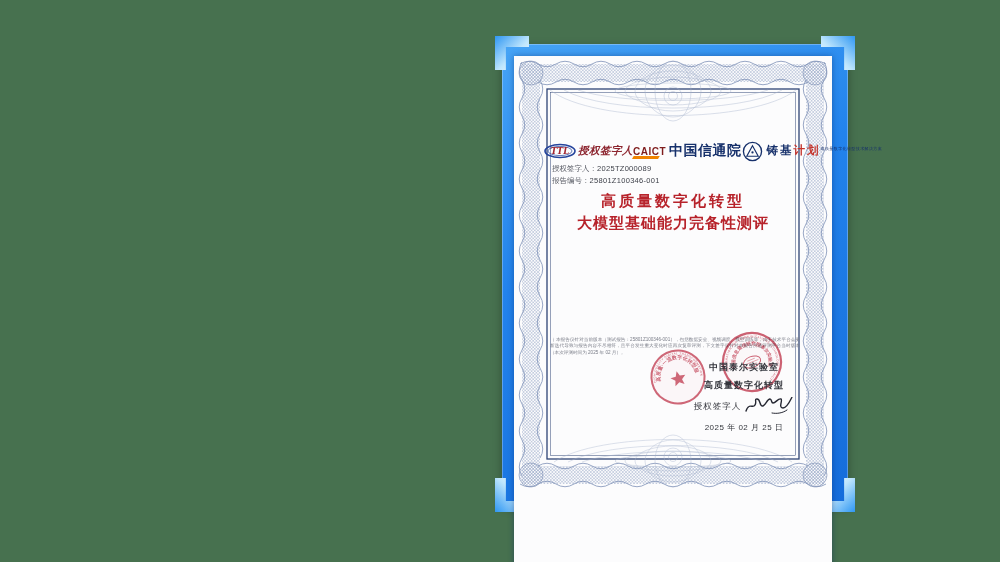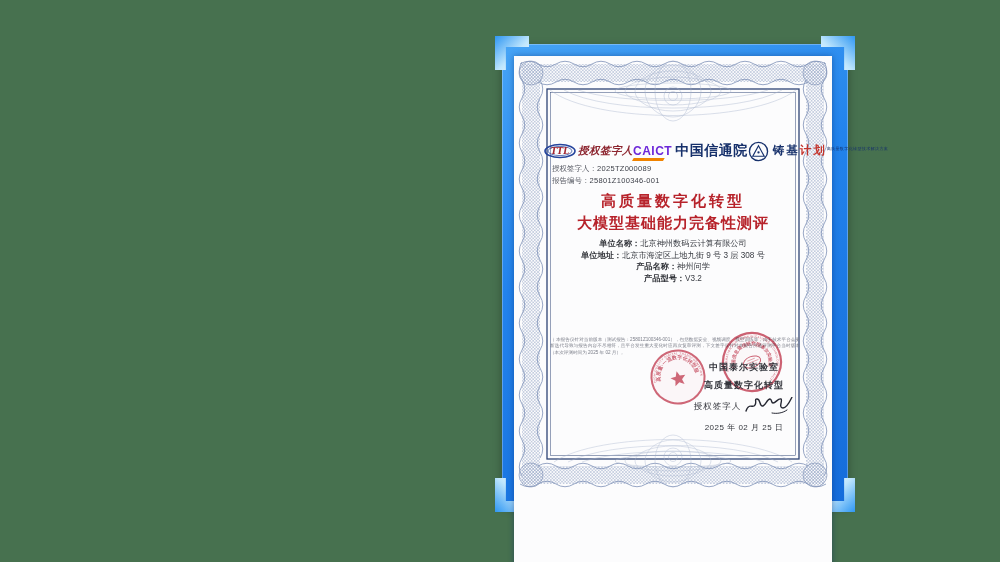--- a/index.html
+++ b/index.html
@@ -26,21 +26,21 @@
     background:#fcfcfd; box-shadow:0 0 6px rgba(8,40,100,.45); }
   .deco { position:absolute; left:0; top:0; pointer-events:none; }
 
   
   .logos { position:absolute; left:30px; top:80px; width:258px; height:30px;
     display:flex; justify-content:space-between; align-items:center; }
   .lab-logo { display:flex; align-items:center; gap:2px; }
   .lab-name { font-family:"DejaVu Serif","Liberation Serif",serif; font-style:italic;
     font-weight:bold; font-size:10.5px; color:#8d2630; letter-spacing:.5px; white-space:nowrap; }
   .caict { display:flex; align-items:center; gap:3px; white-space:nowrap; }
-  .caict-abbr { position:relative; font-size:12px; font-weight:bold; color:#6d28d9; letter-spacing:.5px; }
+  .caict-abbr { position:relative; font-size:10px; font-weight:bold; color:#7f1d1d; letter-spacing:.5px; }
   .caict-abbr .bar { position:absolute; left:0; bottom:-2px; width:78%; height:2.5px; background:#f08300;
     transform:skewX(-30deg); }
   .caict-name { font-size:14px; font-weight:bold; color:#16306b; letter-spacing:.5px; }
   .program { display:flex; align-items:center; gap:4px; white-space:nowrap; }
   .program-txt { display:flex; flex-direction:row; line-height:1; }
   .program-name { font-size:11.5px; font-weight:bold; letter-spacing:2px; color:#16306b; }
   .program-name .red { color:#c4342c; }
   .program-tagline { font-size:4px; color:#16306b; letter-spacing:.4px; margin-top:2px; }
 
   
@@ -163,26 +163,20 @@
     <div class="numline" style="top:108px">
       <span class="lbl">授权签字人：</span><span class="val">2025TZ000089</span>
     </div>
     <div class="numline" style="top:120px">
       <span class="lbl">报告编号：</span><span class="val">25801Z100346-001</span>
     </div>
 
     <div class="title t1">高质量数字化转型</div>
     <div class="title t2">大模型基础能力完备性测评</div>
 
-    <div class="fields">
-      <div class="frow"><span class="lbl">单位名称：</span><span class="val">北京神州数码云计算有限公司</span></div>
-      <div class="frow"><span class="lbl">单位地址：</span><span class="val">北京市海淀区上地九街 9 号 3 层 308 号</span></div>
-      <div class="frow"><span class="lbl">产品名称：</span><span class="val">神州问学</span></div>
-      <div class="frow"><span class="lbl">产品型号：</span><span class="val">V3.2</span></div>
-    </div>
 
 
     <p class="footnote">（ 本报告仅针对当前版本（测试报告：25801Z100346-001），包括数据安全、视频调度、模型训练等，由于技术平台会更新迭代导致与报告内容不尽相符，且平台发生重大变化时应再次复审评测，下文签字仅针对本报告所述评测平台当时版本（本次评测时间为 2025 年 02 月）。</p>
 
     <svg class="stamp" style="left:133px;top:290px" width="62" height="62" viewBox="0 0 62 62">
       <g transform="rotate(-14 31 31)" opacity="0.82">
         <circle cx="31" cy="31" r="26.5" fill="rgba(222,120,130,0.05)" stroke="#c7475b" stroke-width="2"></circle>
         <path id="sl-in" d="M13,31 A18,18 0 0 1 49,31" fill="none"></path>
         <path id="sl-out" d="M8.5,31 A22.5,22.5 0 1 1 53.5,31 A22.5,22.5 0 1 1 8.5,31" fill="none"></path>
         <text font-size="5" font-weight="bold" fill="#c7475b"><textPath href="#sl-in">高质量·一流数字化转型服务</textPath></text>

